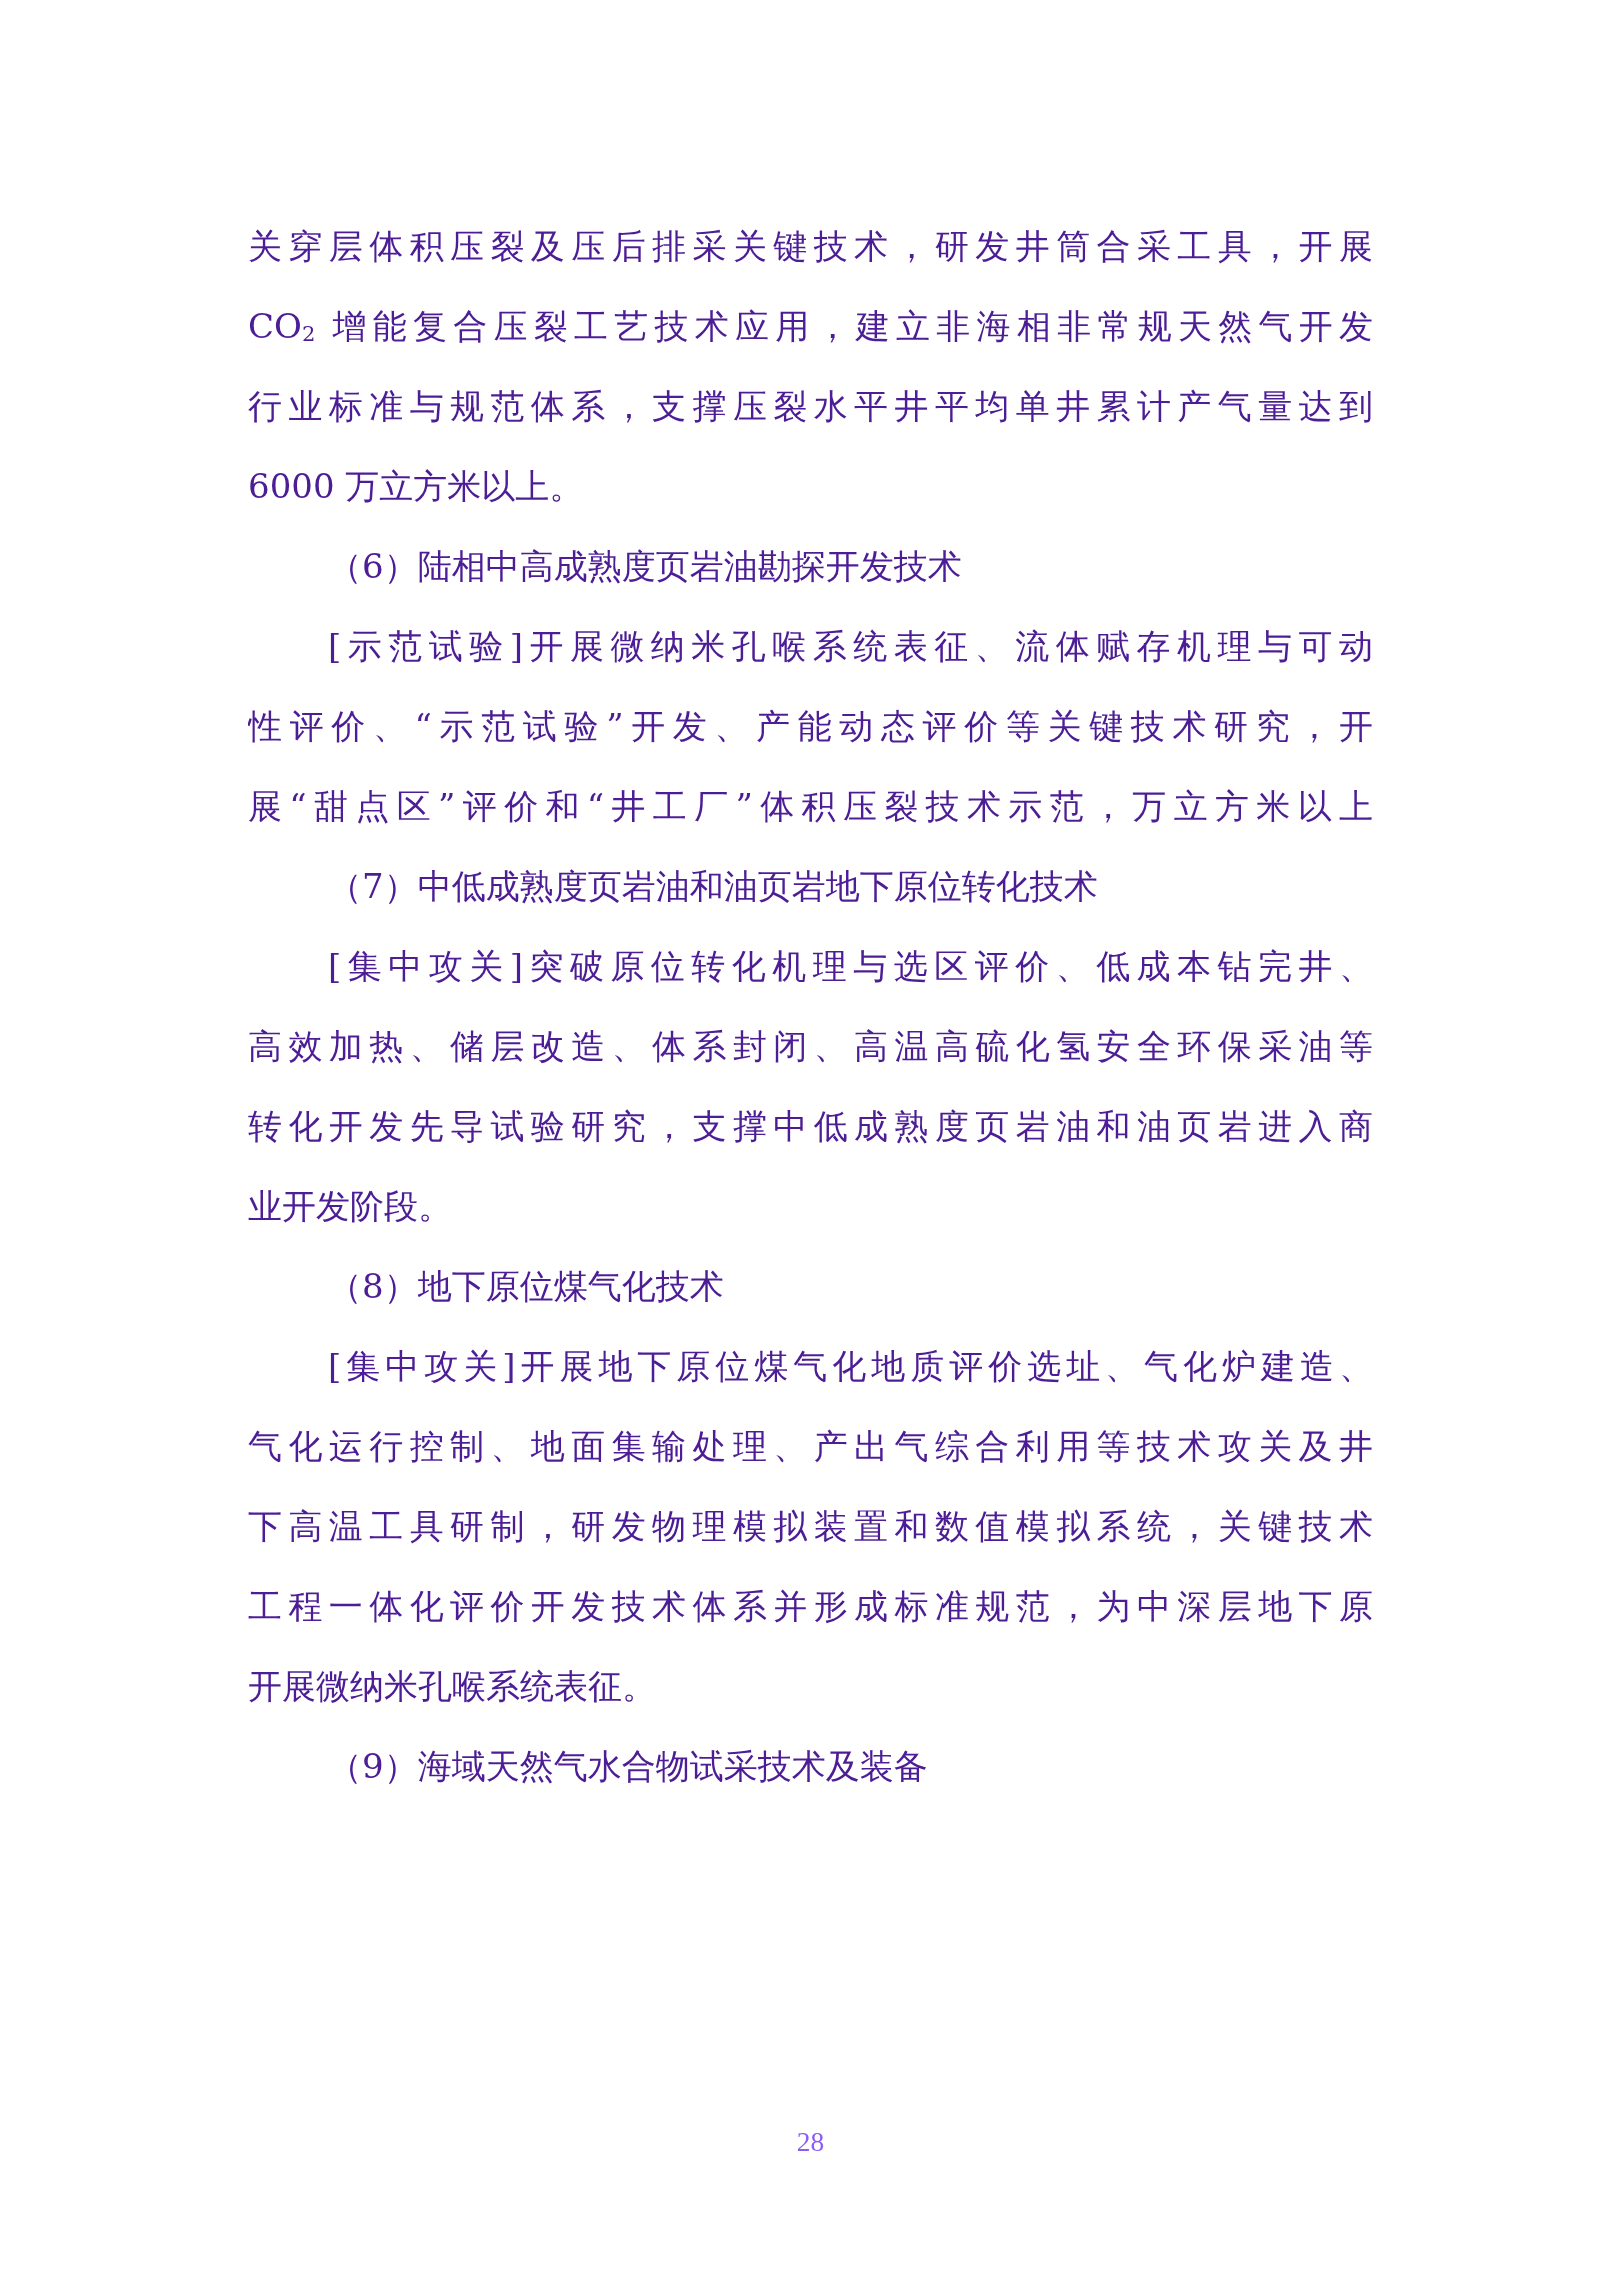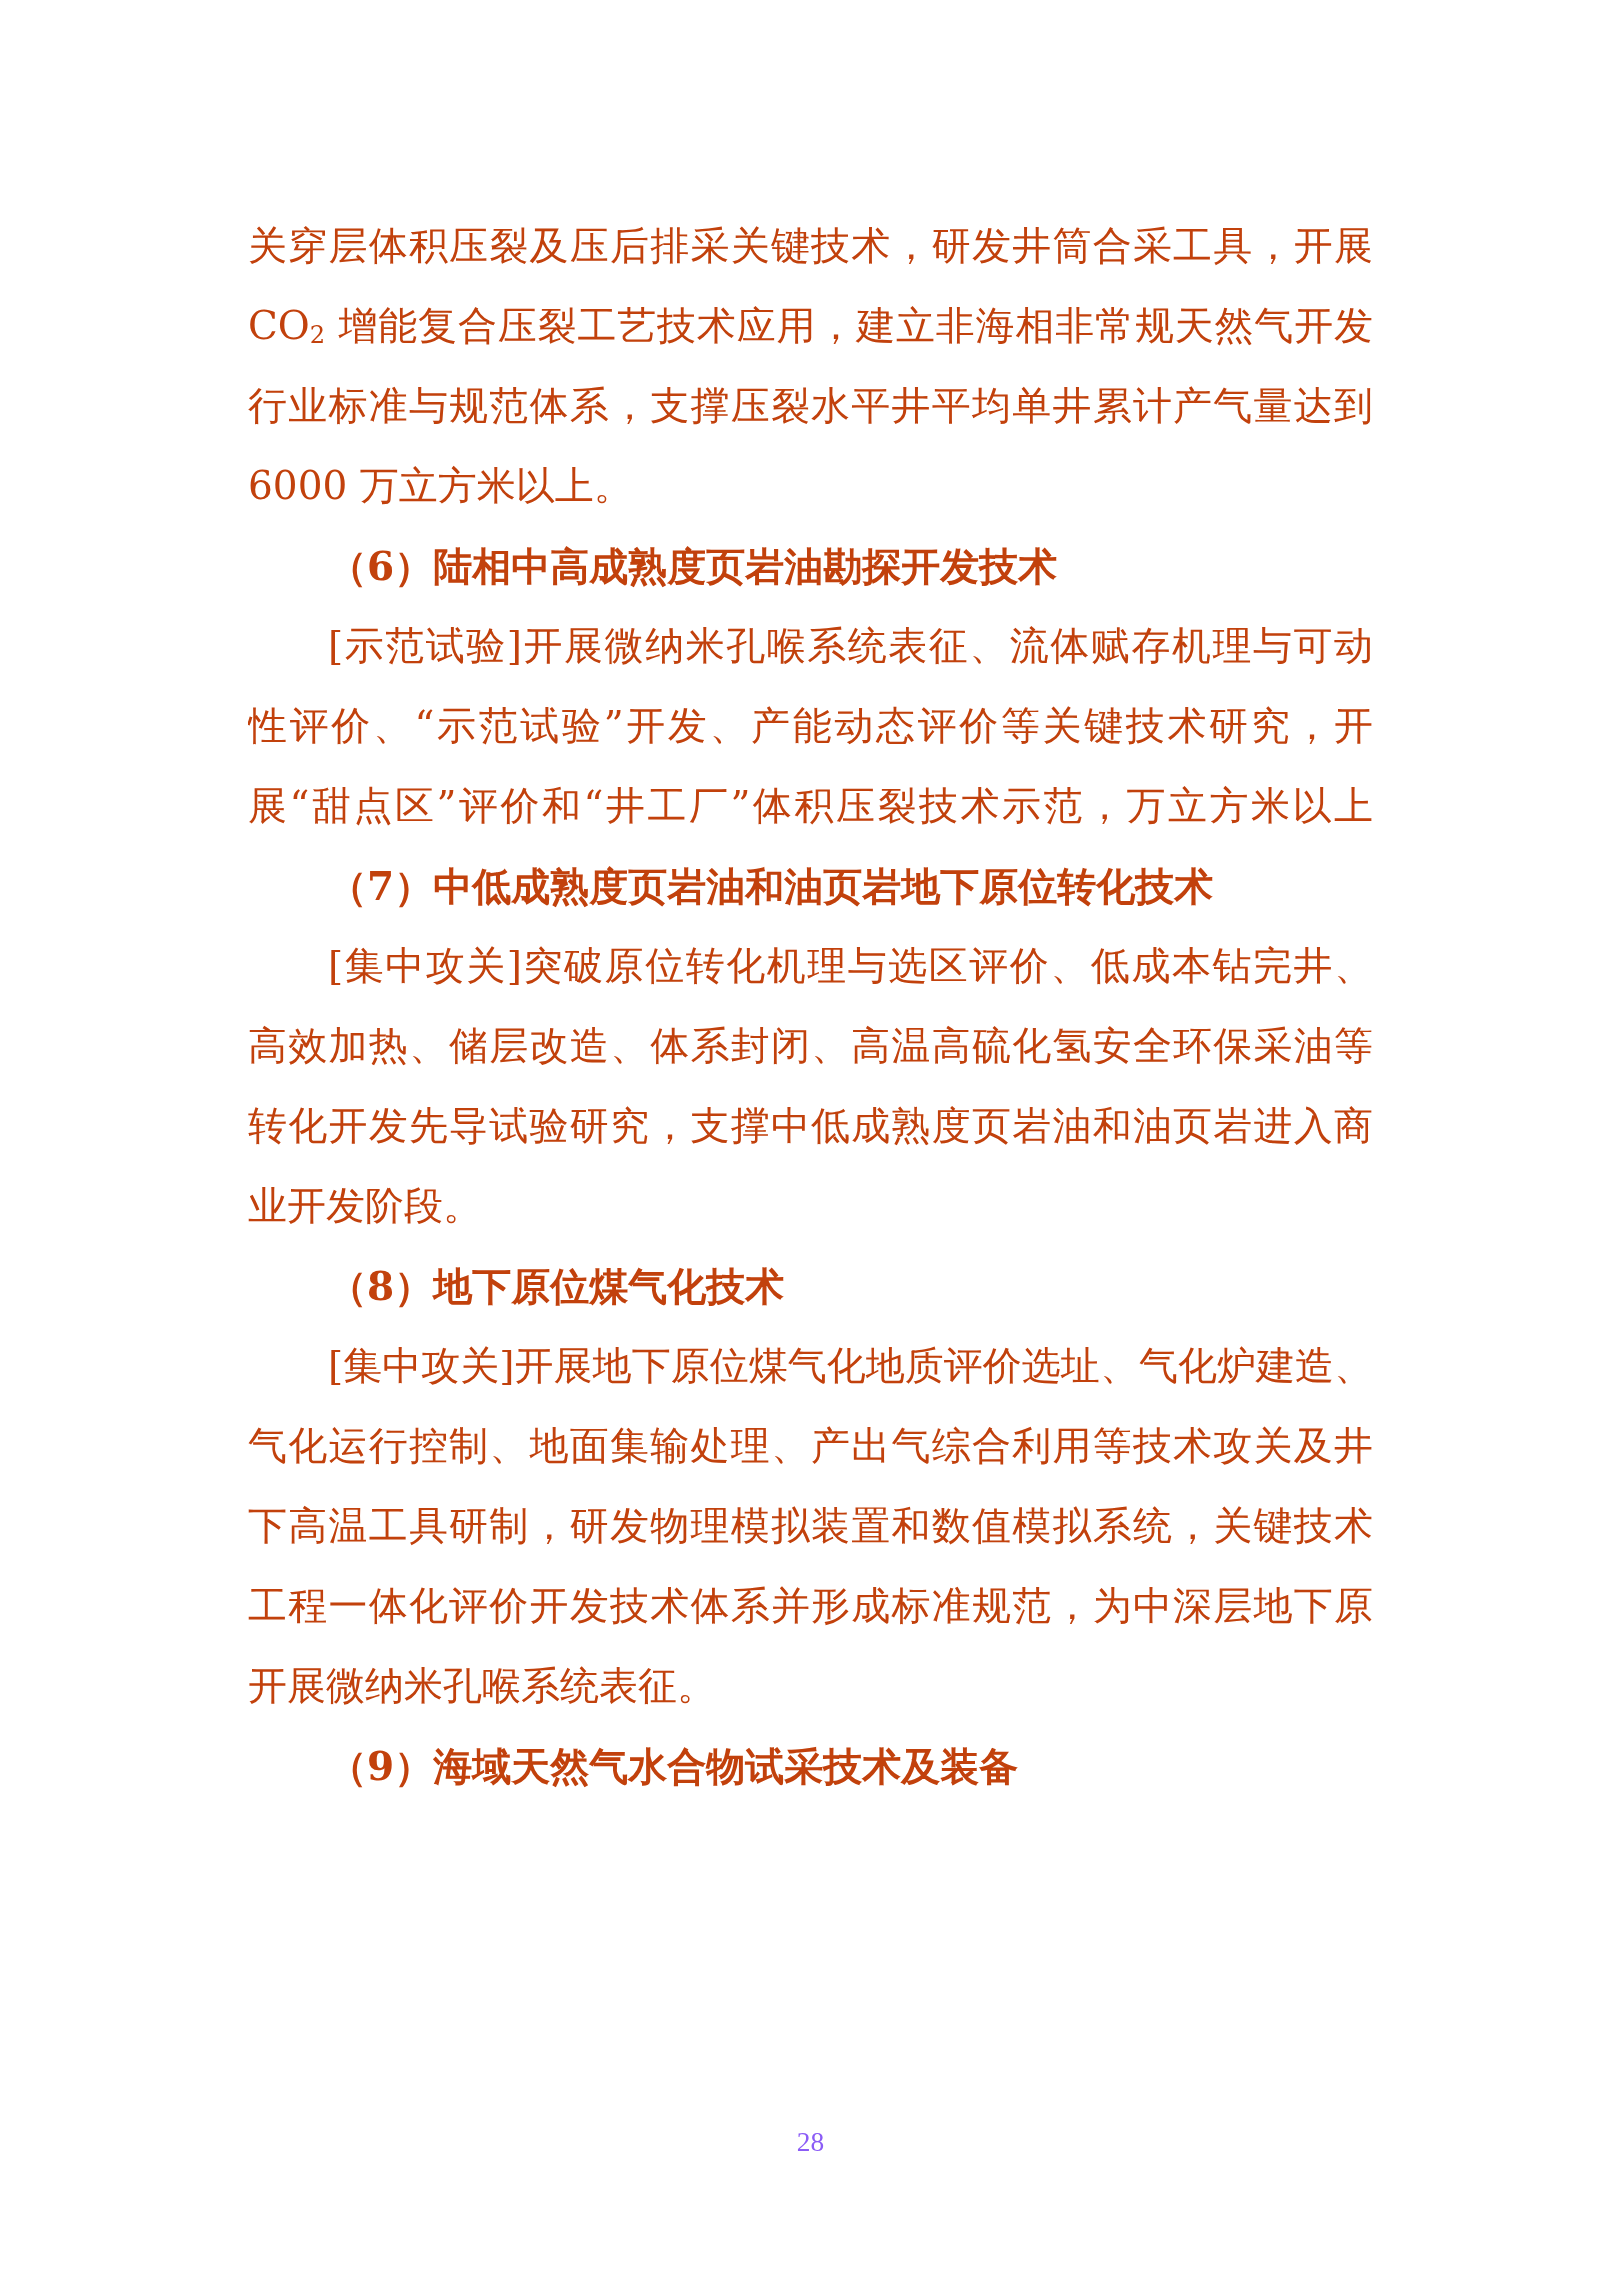--- a/index.html
+++ b/index.html
@@ -2,25 +2,25 @@
 <html><head>
 <meta charset="utf-8">
 <style>
   html, body { margin: 0; padding: 0; background: #ffffff; }
   body { width: 1621px; height: 2293px; position: relative; overflow: hidden; }
   .page { position: absolute; left: 0; top: 0; width: 1621px; height: 2293px; background: #ffffff; }
   .content { position: absolute; left: 248px; top: 206px; width: 1125px; }
   .line {
     height: 80px; line-height: 80px; white-space: nowrap;
     font-family: "DejaVu Serif", "Liberation Serif", serif;
-    font-size: 39px; color: #c2410c;
+    font-size: 34px; color: #4c1d95;
   }
   .line.full { text-align: justify; text-align-last: justify; white-space: normal; overflow: hidden; }
   .line.indent { padding-left: 80px; }
-  .heading { font-weight: bold; }
+  .heading { font-weight: normal; }
   .tag { }
   .page-number {
     position: absolute; left: 0; width: 1621px; top: 2127px; text-align: center;
     font-family: "Liberation Serif", serif; font-size: 27.4px; color: #8b5cf6;
   }
   sub.sub2 { font-size: 0.62em; vertical-align: -0.15em; line-height: 0; }
 </style>
 </head>
 <body>
 

